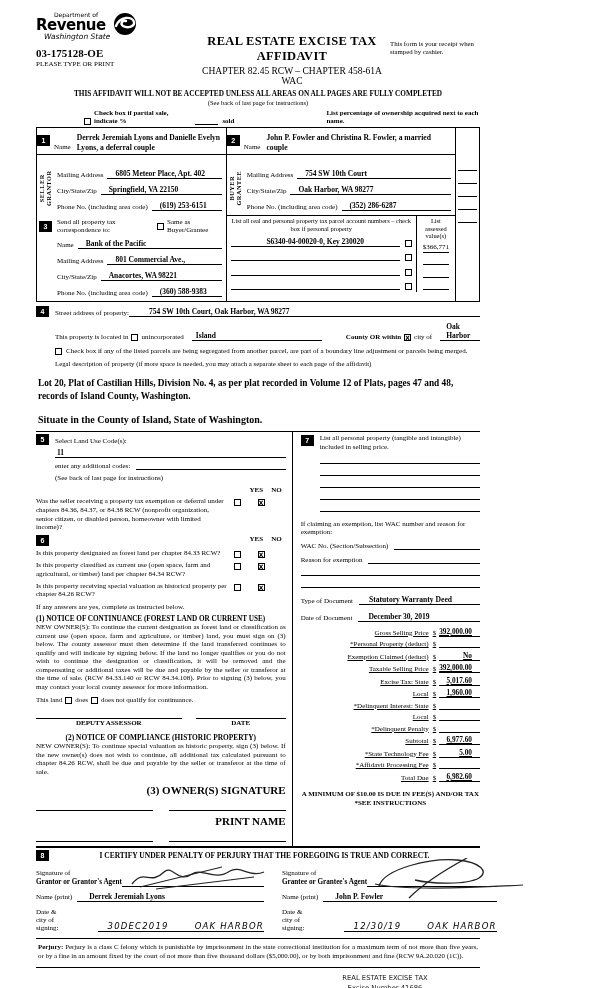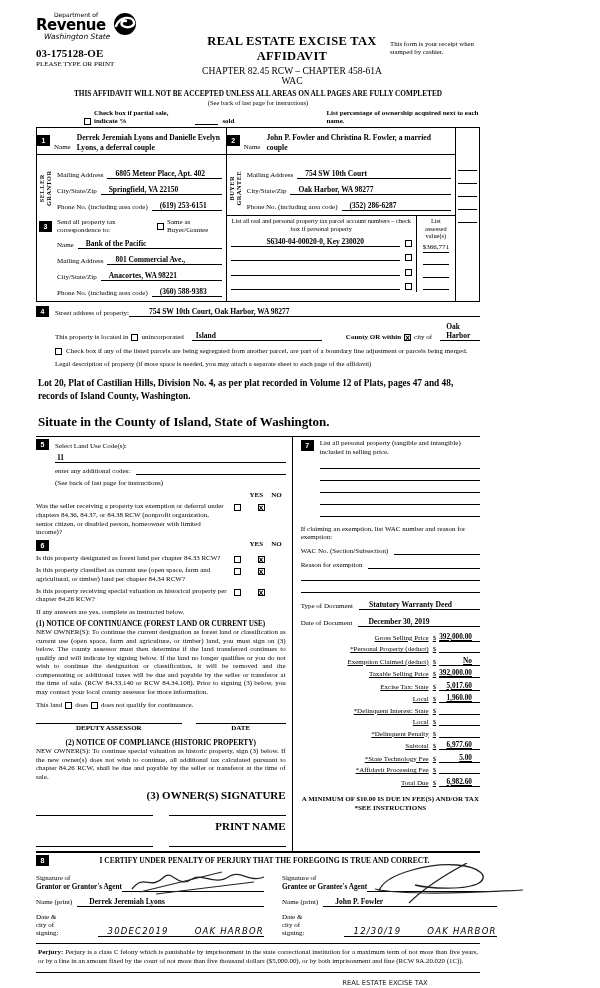--- a/index.html
+++ b/index.html
@@ -73,21 +73,21 @@
   .assessVal { font-size:7px; padding-bottom:1px; }
 
   
   .s4 { margin-top:4px; font-size:7px; }
   .s4line1 { display:flex; align-items:flex-end; }
   .s4line1 .secnum { margin-right:6px; }
   .s4line2 { display:flex; align-items:flex-end; margin-top:5px; margin-left:19px; }
   .s4chk { display:flex; align-items:center; margin-top:6px; margin-left:19px; }
   .s4legal { margin-top:5px; margin-left:19px; font-size:6.8px; }
   .legalDesc { font-weight:bold; font-size:9.3px; margin:10px 0 0 2px; line-height:1.35; }
-  .situate { font-weight:bold; font-size:13px; margin:12px 0 6px 2px; }
+  .situate { font-weight:bold; font-size:10px; margin:12px 0 6px 2px; }
 
   
   .twocol { border-top:1px solid #000; border-bottom:1px solid #000; display:flex; }
   .colL { width:262px; border-right:1px solid #000; padding:2px 6px 4px 0; }
   .colR { flex:1; padding:2px 0 4px 8px; }
   .s5hdr { display:flex; align-items:flex-end; }
   .s5hdr .secnum { margin-right:6px; }
   .codeLine { border-bottom:1px solid #000; font-weight:bold; font-size:7.5px; margin:3px 0 0 19px; padding-left:2px; }
   .addCodes { display:flex; align-items:flex-end; margin:4px 0 0 19px; }
   .yn { display:flex; justify-content:flex-end; gap:8px; font-size:7px; font-weight:bold; padding-right:4px; margin-top:4px; }

